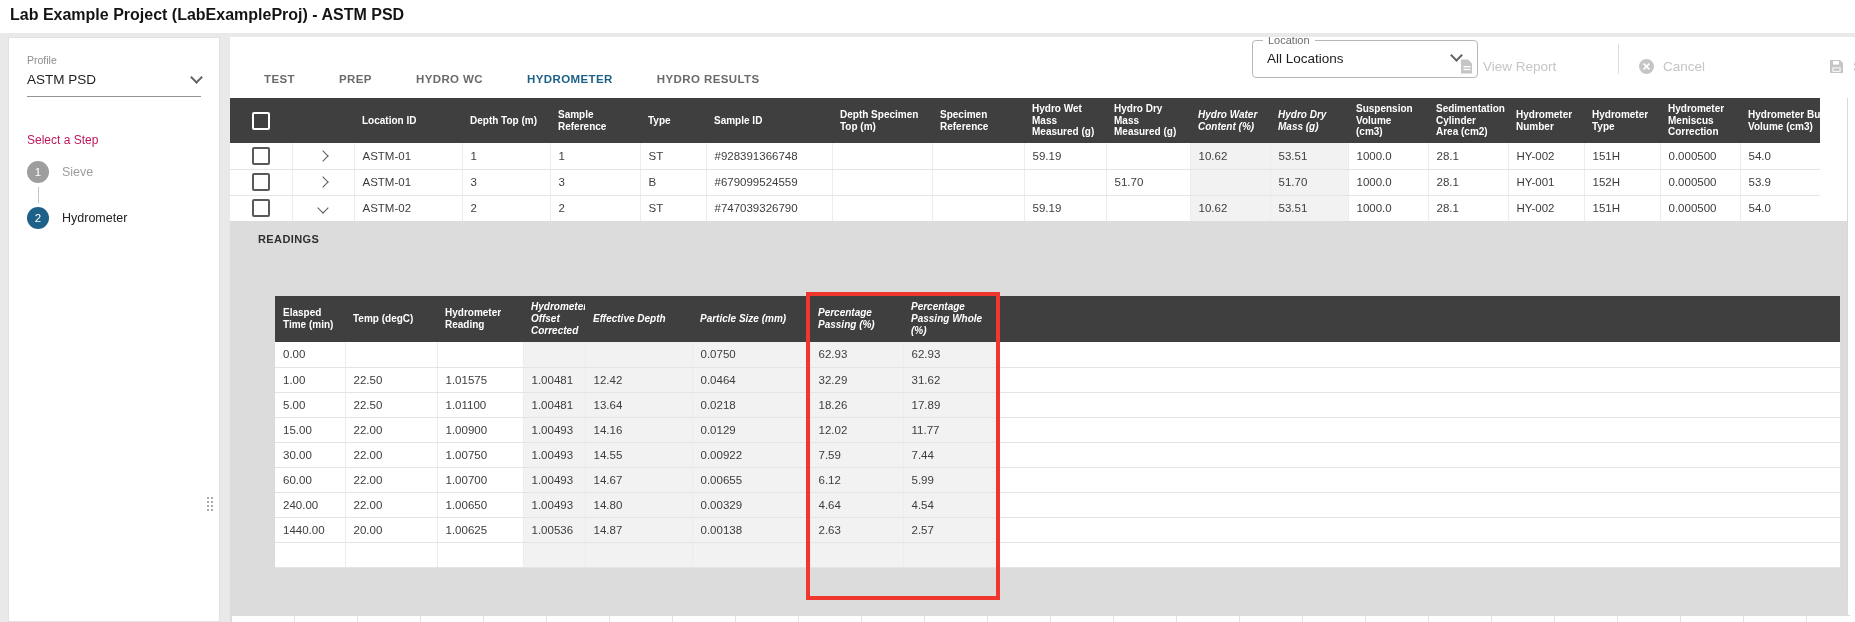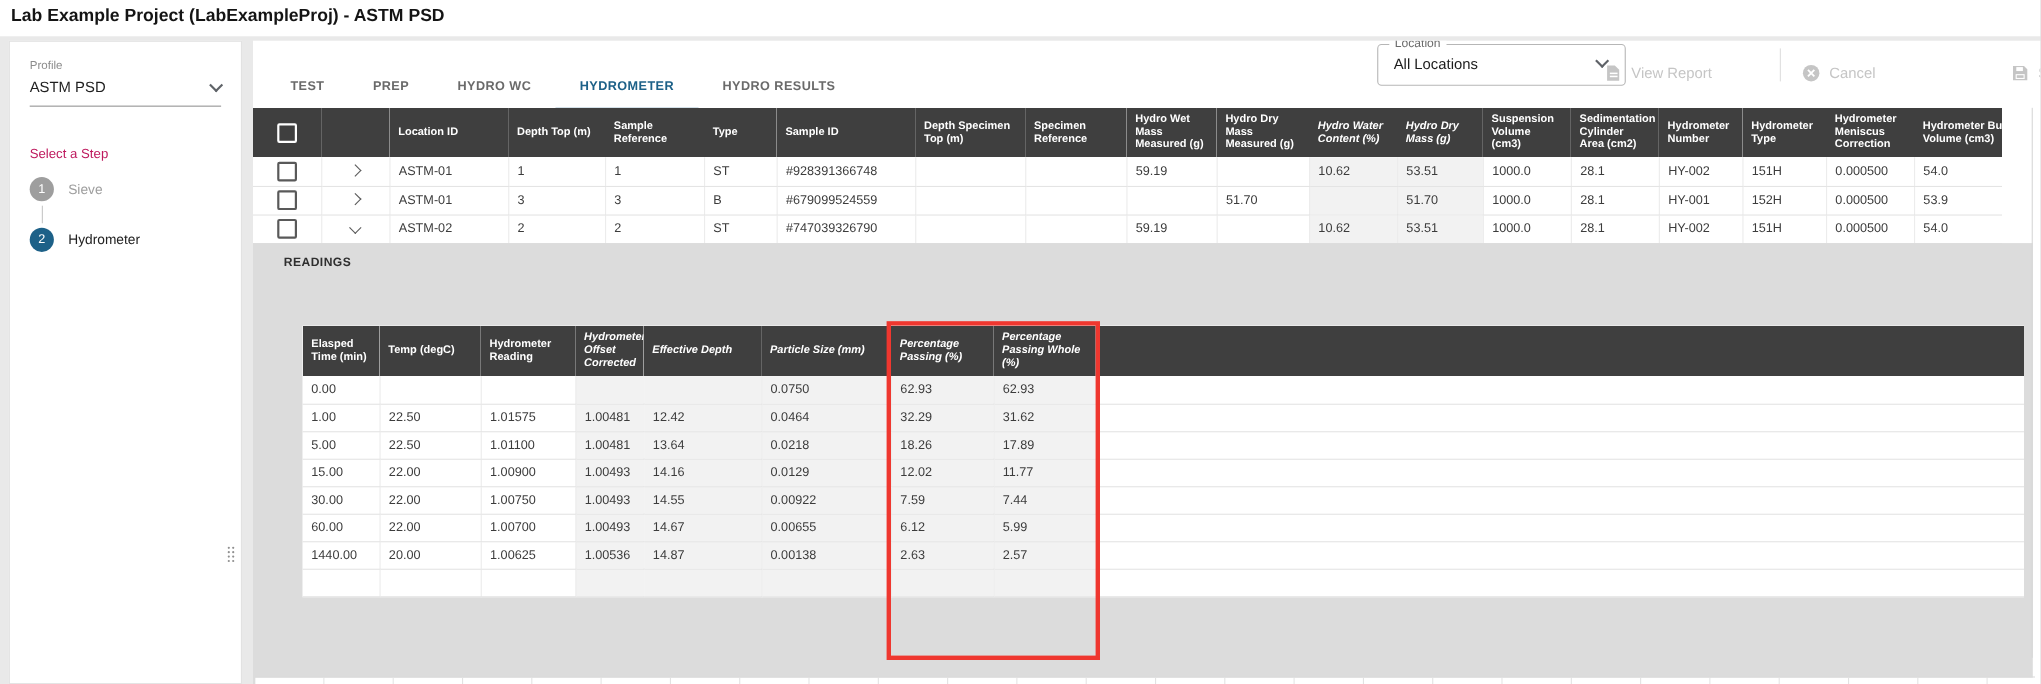--- a/index.html
+++ b/index.html
@@ -366,20 +366,31 @@
               <td>22.00</td>
               <td>1.00700</td>
               <td class="calc">1.00493</td>
               <td class="calc">14.67</td>
               <td class="calc">0.00655</td>
               <td class="calc">6.12</td>
               <td class="calc">5.99</td>
               <td class="fillercell"></td>
             </tr>
             <tr class="drow">
+              <td>240.00</td>
+              <td>22.00</td>
+              <td>1.00650</td>
+              <td class="calc">1.00493</td>
+              <td class="calc">14.80</td>
+              <td class="calc">0.00329</td>
+              <td class="calc">4.64</td>
+              <td class="calc">4.54</td>
+              <td class="fillercell"></td>
+            </tr>
+            <tr class="drow">
               <td>1440.00</td>
               <td>20.00</td>
               <td>1.00625</td>
               <td class="calc">1.00536</td>
               <td class="calc">14.87</td>
               <td class="calc">0.00138</td>
               <td class="calc">2.63</td>
               <td class="calc">2.57</td>
               <td class="fillercell"></td>
             </tr>

